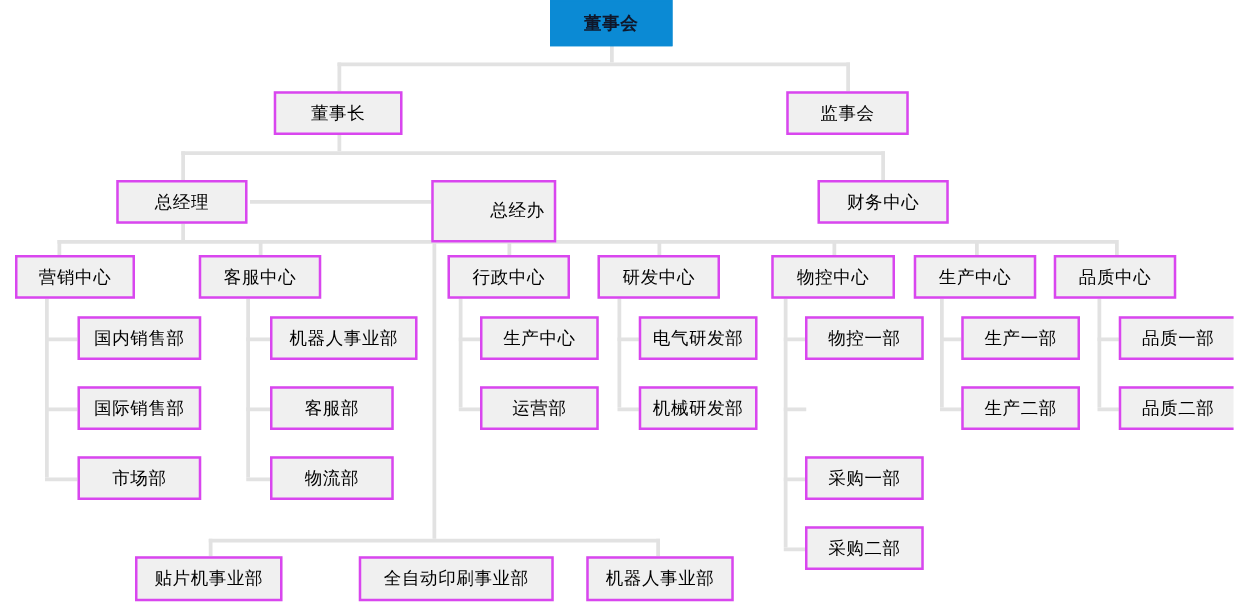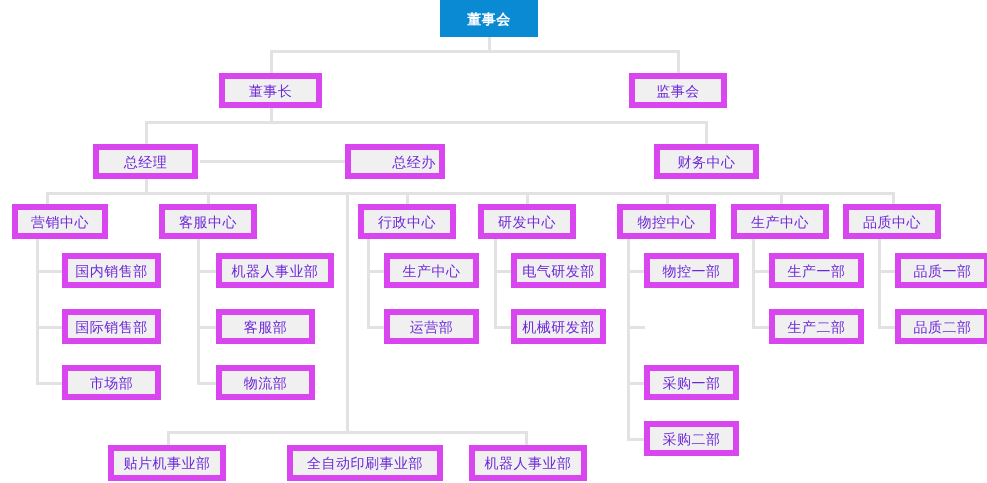--- a/index.html
+++ b/index.html
@@ -14,35 +14,35 @@
     position: relative;
     width: 987px;
     height: 483px;
     background: #ffffff;
     overflow: hidden;
   }
   .node {
     position: absolute;
     box-sizing: border-box;
     background: #f0f0f0;
-    border: 6px solid #d946ef;
-    color: #6d28d9;
+    border: 2px solid #d946ef;
+    color: #000000;
     font-size: 14px;
     line-height: 1;
     display: flex;
     align-items: center;
     justify-content: center;
     white-space: nowrap;
     letter-spacing: 0.5px;
     z-index: 2;
   }
   .node.root {
     background: #0b8ad4;
     border: 1px solid #0b8ad4;
-    color: #ffffff;
+    color: #0f172a;
     font-weight: bold;
   }
   .conn {
     position: absolute;
     background: #e2e2e2;
     z-index: 1;
   }
   .conn.v { width: 3px; }
   .conn.h { height: 3px; }
 </style>
@@ -109,21 +109,21 @@
   <div class="conn h" style="left:167px; top:431px; width:361px;"></div>
   <div class="conn v" style="left:167px; top:431px; height:14px;"></div>
   <div class="conn v" style="left:525px; top:431px; height:14px;"></div>
 
   <div class="node root" style="left:440px; top:0px; width:98px; height:37px;">董事会</div>
 
   <div class="node" style="left:219px; top:73px; width:103px; height:35px;">董事长</div>
   <div class="node" style="left:629px; top:73px; width:98px; height:35px;">监事会</div>
 
   <div class="node" style="left:93px; top:144px; width:105px; height:35px;">总经理</div>
-  <div class="node" style="left:345px; top:144px; width:100px; height:35px;padding-left:38px;">总经办</div>
+  <div class="node" style="left:345px; top:144px; width:100px; height:50px;padding-left:38px;">总经办</div>
   <div class="node" style="left:654px; top:144px; width:105px; height:35px;">财务中心</div>
 
   <div class="node" style="left:12px; top:204px; width:96px; height:35px;">营销中心</div>
   <div class="node" style="left:159px; top:204px; width:98px; height:35px;">客服中心</div>
   <div class="node" style="left:358px; top:204px; width:98px; height:35px;">行政中心</div>
   <div class="node" style="left:478px; top:204px; width:98px; height:35px;">研发中心</div>
   <div class="node" style="left:617px; top:204px; width:99px; height:35px;">物控中心</div>
   <div class="node" style="left:731px; top:204px; width:98px; height:35px;">生产中心</div>
   <div class="node" style="left:843px; top:204px; width:98px; height:35px;">品质中心</div>
 

